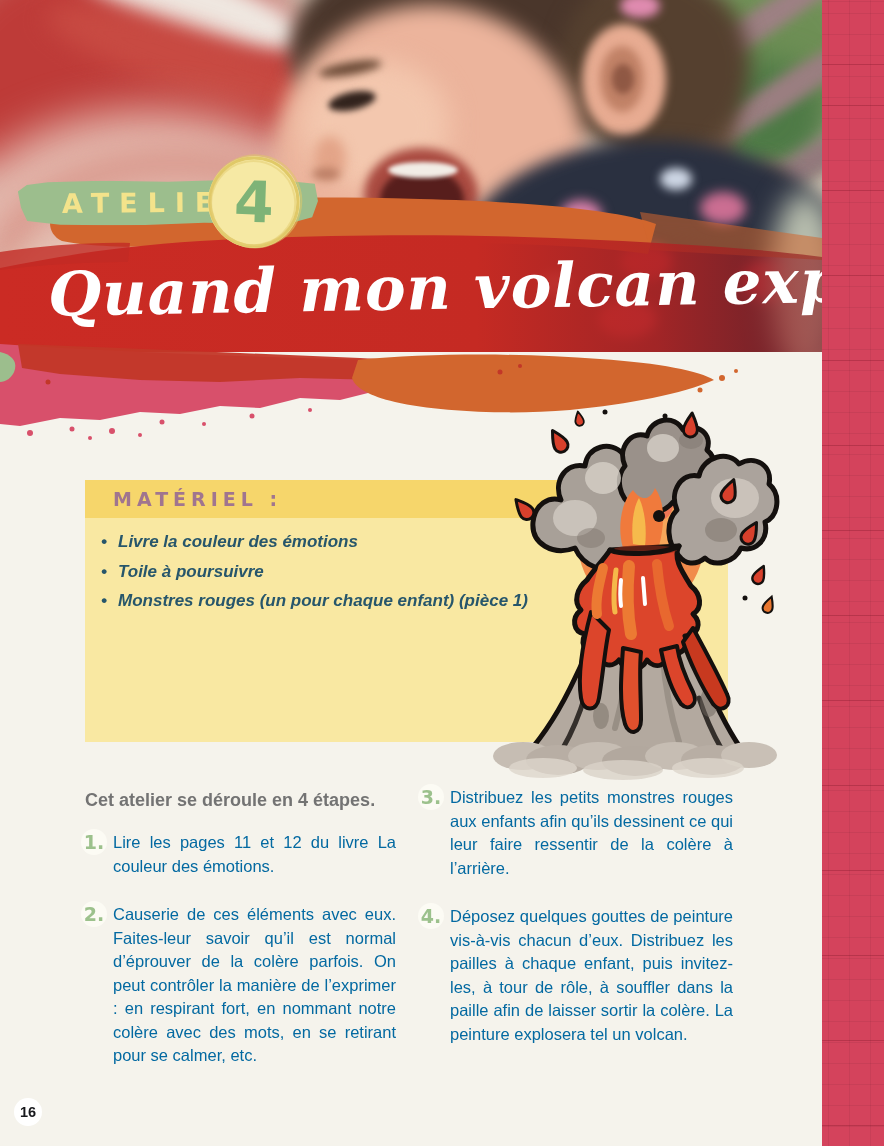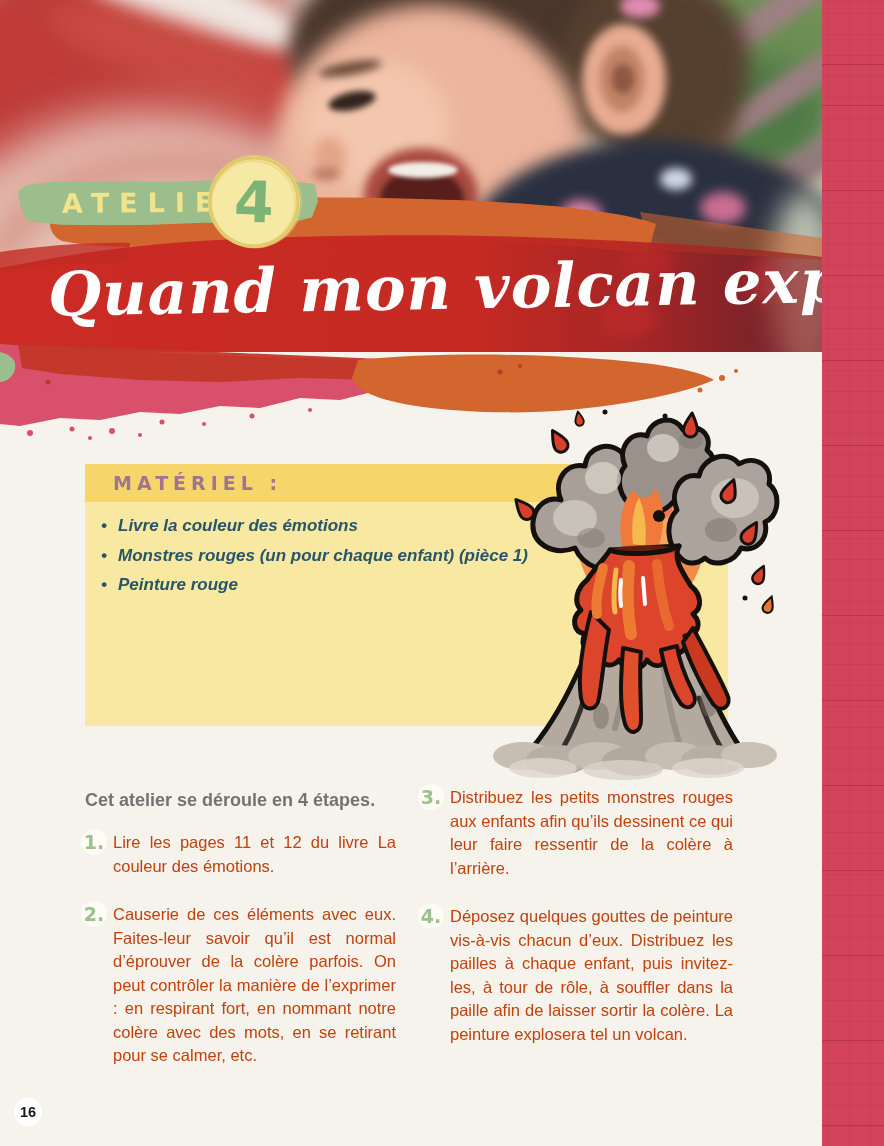--- a/index.html
+++ b/index.html
@@ -75,40 +75,40 @@
   .badge{position:absolute;left:205px;top:153px;width:98px;height:98px;z-index:4;}
   .badge .fill{position:absolute;inset:3px;border-radius:50%;background:#F6E9A4;}
   .badge svg{position:absolute;inset:0;}
   .badge span{position:absolute;inset:0;display:flex;align-items:center;justify-content:center;
     font-family:"DejaVu Sans",sans-serif;font-weight:bold;font-size:57px;color:#7EB377;transform:rotate(2deg);}
   .script-title{position:absolute;left:48px;top:252px;width:770px;margin:0;z-index:5;
     font-family:"DejaVu Serif",serif;font-style:italic;font-weight:bold;font-size:61px;
     color:#FFFFFF;transform:rotate(-1deg);letter-spacing:1px;white-space:nowrap;}
 
   
-  .materials{position:absolute;left:85px;top:464px;width:643px;height:262px;background:#F9E8A2;z-index:1;}
+  .materials{position:absolute;left:85px;top:480px;width:643px;height:262px;background:#F9E8A2;z-index:1;}
   .materials .band{height:38px;background:#F6D66B;display:flex;align-items:center;}
   .materials h2{margin:0 0 0 28px;font-family:"DejaVu Sans",sans-serif;font-size:19px;font-weight:bold;
     letter-spacing:5px;color:#A0758F;}
   .materials ul{list-style:none;margin:14px 0 0 0;padding:0 18px 0 16px;}
   .materials li{position:relative;padding-left:17px;margin-bottom:9.5px;
     font-style:italic;font-weight:bold;font-size:17px;line-height:20px;color:#27566B;}
   .materials li::before{content:"•";position:absolute;left:0;top:0;color:#27566B;}
 
   .volcano{position:absolute;left:483px;top:398px;width:300px;height:382px;z-index:2;}
 
   
   .steps{position:absolute;left:85px;top:786px;width:648px;display:flex;gap:26px;z-index:1;}
   .col{width:311px;}
   .intro{margin:4px 0 20px 0;font-size:18px;font-weight:bold;color:#737373;}
   .step{display:flex;margin-bottom:25px;}
   .step .num{flex:0 0 26px;height:26px;margin:-2px 6px 0 -4px;background:#FCFBF4;border-radius:50%;
     display:flex;align-items:center;justify-content:center;
     font-weight:bold;font-size:19px;color:#9CC18C;font-family:"DejaVu Sans",sans-serif;}
-  .step p{margin:0;font-size:16.5px;line-height:23.5px;text-align:justify;color:#c2410c;}
+  .step p{margin:0;font-size:16.5px;line-height:23.5px;text-align:justify;color:#0369a1;}
 
   
   .pagenum{position:absolute;left:14px;top:1098px;width:28px;height:28px;border-radius:50%;
     background:#FFFFFF;display:flex;align-items:center;justify-content:center;z-index:3;
     font-size:14.5px;font-weight:bold;color:#17181C;}
 </style>
 </head>
 <body>
 
 <div class="page">
@@ -224,22 +224,22 @@
     <span>4</span>
   </div>
   <h1 class="script-title">Quand mon volcan explose</h1>
 
   <section class="materials">
     <div class="band">
       <h2>MATÉRIEL :</h2>
     </div>
     <ul>
       <li>Livre la couleur des émotions</li>
+      <li>Toile à poursuivre</li>
       <li>Monstres rouges (un pour chaque enfant) (pièce 1)</li>
-      <li>Peinture rouge</li>
     </ul>
   </section>
 
   <svg class="volcano" viewBox="0 0 300 382">
 
     <ellipse cx="158" cy="138" rx="64" ry="78" fill="#F08243" opacity="0.92"></ellipse>
     <ellipse cx="156" cy="116" rx="42" ry="58" fill="#F6A65A"></ellipse>
     <ellipse cx="150" cy="120" rx="18" ry="40" fill="#F6C872" opacity="0.9"></ellipse>
     <ellipse cx="178" cy="96" rx="14" ry="26" fill="#EE6A55" opacity="0.8"></ellipse>
 

